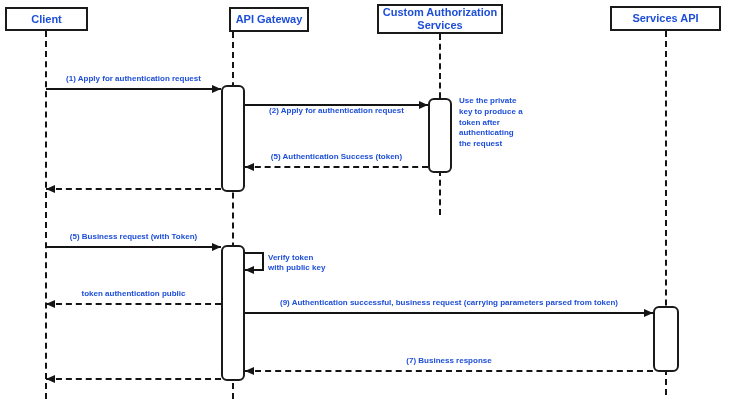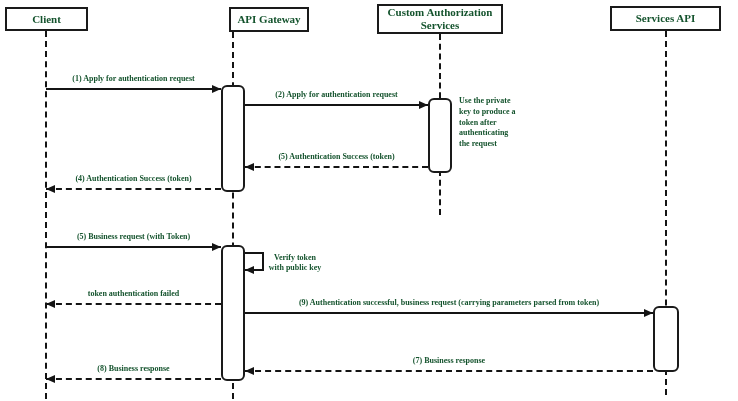--- a/index.html
+++ b/index.html
@@ -1,18 +1,18 @@
 <!DOCTYPE html>
 <html><head>
 <meta charset="utf-8">
 <style>
   html,body{margin:0;padding:0;background:#fff;}
   #stage{
     position:relative;width:738px;height:401px;background:#fff;overflow:hidden;
-    font-family:Liberation Serif, serif;color:#14532d;
+    font-family:Liberation Sans, sans-serif;color:#1d4ed8;
   }
   
   .participant{
     position:absolute;box-sizing:border-box;background:#fff;border:2px solid #1a1a1a;
     display:flex;align-items:center;justify-content:center;text-align:center;
     font-weight:bold;font-size:11px;line-height:1.15;z-index:5;
   }
   
   .lifeline{position:absolute;width:0;border-left:2px dashed #141414;z-index:1;}
   
@@ -70,56 +70,54 @@
 
   <div class="activation" style="left:221px;top:85px;width:24px;height:107px;"></div>
   <div class="activation" style="left:428px;top:98px;width:24px;height:75px;"></div>
   <div class="activation" style="left:221px;top:245px;width:24px;height:136px;"></div>
   <div class="activation" style="left:653px;top:306px;width:26px;height:66px;"></div>
 
   <div class="mlabel" style="left:46px;top:74px;width:175px;">(1) Apply for authentication request</div>
   <div class="mline solid" style="left:46px;top:88px;width:175px;"></div>
   <div class="arrow right" style="left:212px;top:85px;"></div>
 
-  <div class="mlabel" style="left:245px;top:90px;width:183px;">(2) Apply for authentication request</div>
+  <div class="mlabel" style="left:245px;top:106px;width:183px;">(2) Apply for authentication request</div>
   <div class="mline solid" style="left:245px;top:104px;width:183px;"></div>
   <div class="arrow right" style="left:419px;top:101px;"></div>
 
   <div class="note" style="left:459px;top:96px;width:78px;">Use the private
 key to produce a
 token after
 authenticating
 the request</div>
 
   <div class="mlabel" style="left:245px;top:152px;width:183px;">(5) Authentication Success (token)</div>
   <div class="mline dashed" style="left:245px;top:166px;width:183px;"></div>
   <div class="arrow left" style="left:245px;top:163px;"></div>
 
-  <div class="mlabel" style="left:46px;top:174px;width:175px;">(4) Authentication Success (token)</div>
   <div class="mline dashed" style="left:46px;top:188px;width:175px;"></div>
   <div class="arrow left" style="left:46px;top:185px;"></div>
 
   <div class="mlabel" style="left:46px;top:232px;width:175px;">(5) Business request (with Token)</div>
   <div class="mline solid" style="left:46px;top:246px;width:175px;"></div>
   <div class="arrow right" style="left:212px;top:243px;"></div>
 
   <div class="selfloop" style="left:245px;top:252px;"></div>
   <div class="arrow left" style="left:245px;top:266px;"></div>
-  <div class="mlabel pre" style="left:255px;top:253px;width:80px;text-align:center;white-space:pre-line;">Verify token
+  <div class="mlabel pre" style="left:268px;top:253px;width:80px;text-align:left;white-space:pre-line;">Verify token
 with public key</div>
 
-  <div class="mlabel" style="left:46px;top:289px;width:175px;">token authentication failed</div>
+  <div class="mlabel" style="left:46px;top:289px;width:175px;">token authentication public</div>
   <div class="mline dashed" style="left:46px;top:303px;width:175px;"></div>
   <div class="arrow left" style="left:46px;top:300px;"></div>
 
   <div class="mlabel" style="left:245px;top:298px;width:408px;">(9) Authentication successful, business request (carrying parameters parsed from token)</div>
   <div class="mline solid" style="left:245px;top:312px;width:408px;"></div>
   <div class="arrow right" style="left:644px;top:309px;"></div>
 
   <div class="mlabel" style="left:245px;top:356px;width:408px;">(7) Business response</div>
   <div class="mline dashed" style="left:245px;top:370px;width:408px;"></div>
   <div class="arrow left" style="left:245px;top:367px;"></div>
 
-  <div class="mlabel" style="left:46px;top:364px;width:175px;">(8) Business response</div>
   <div class="mline dashed" style="left:46px;top:378px;width:175px;"></div>
   <div class="arrow left" style="left:46px;top:375px;"></div>
 
 </div>
 
 </body></html>

